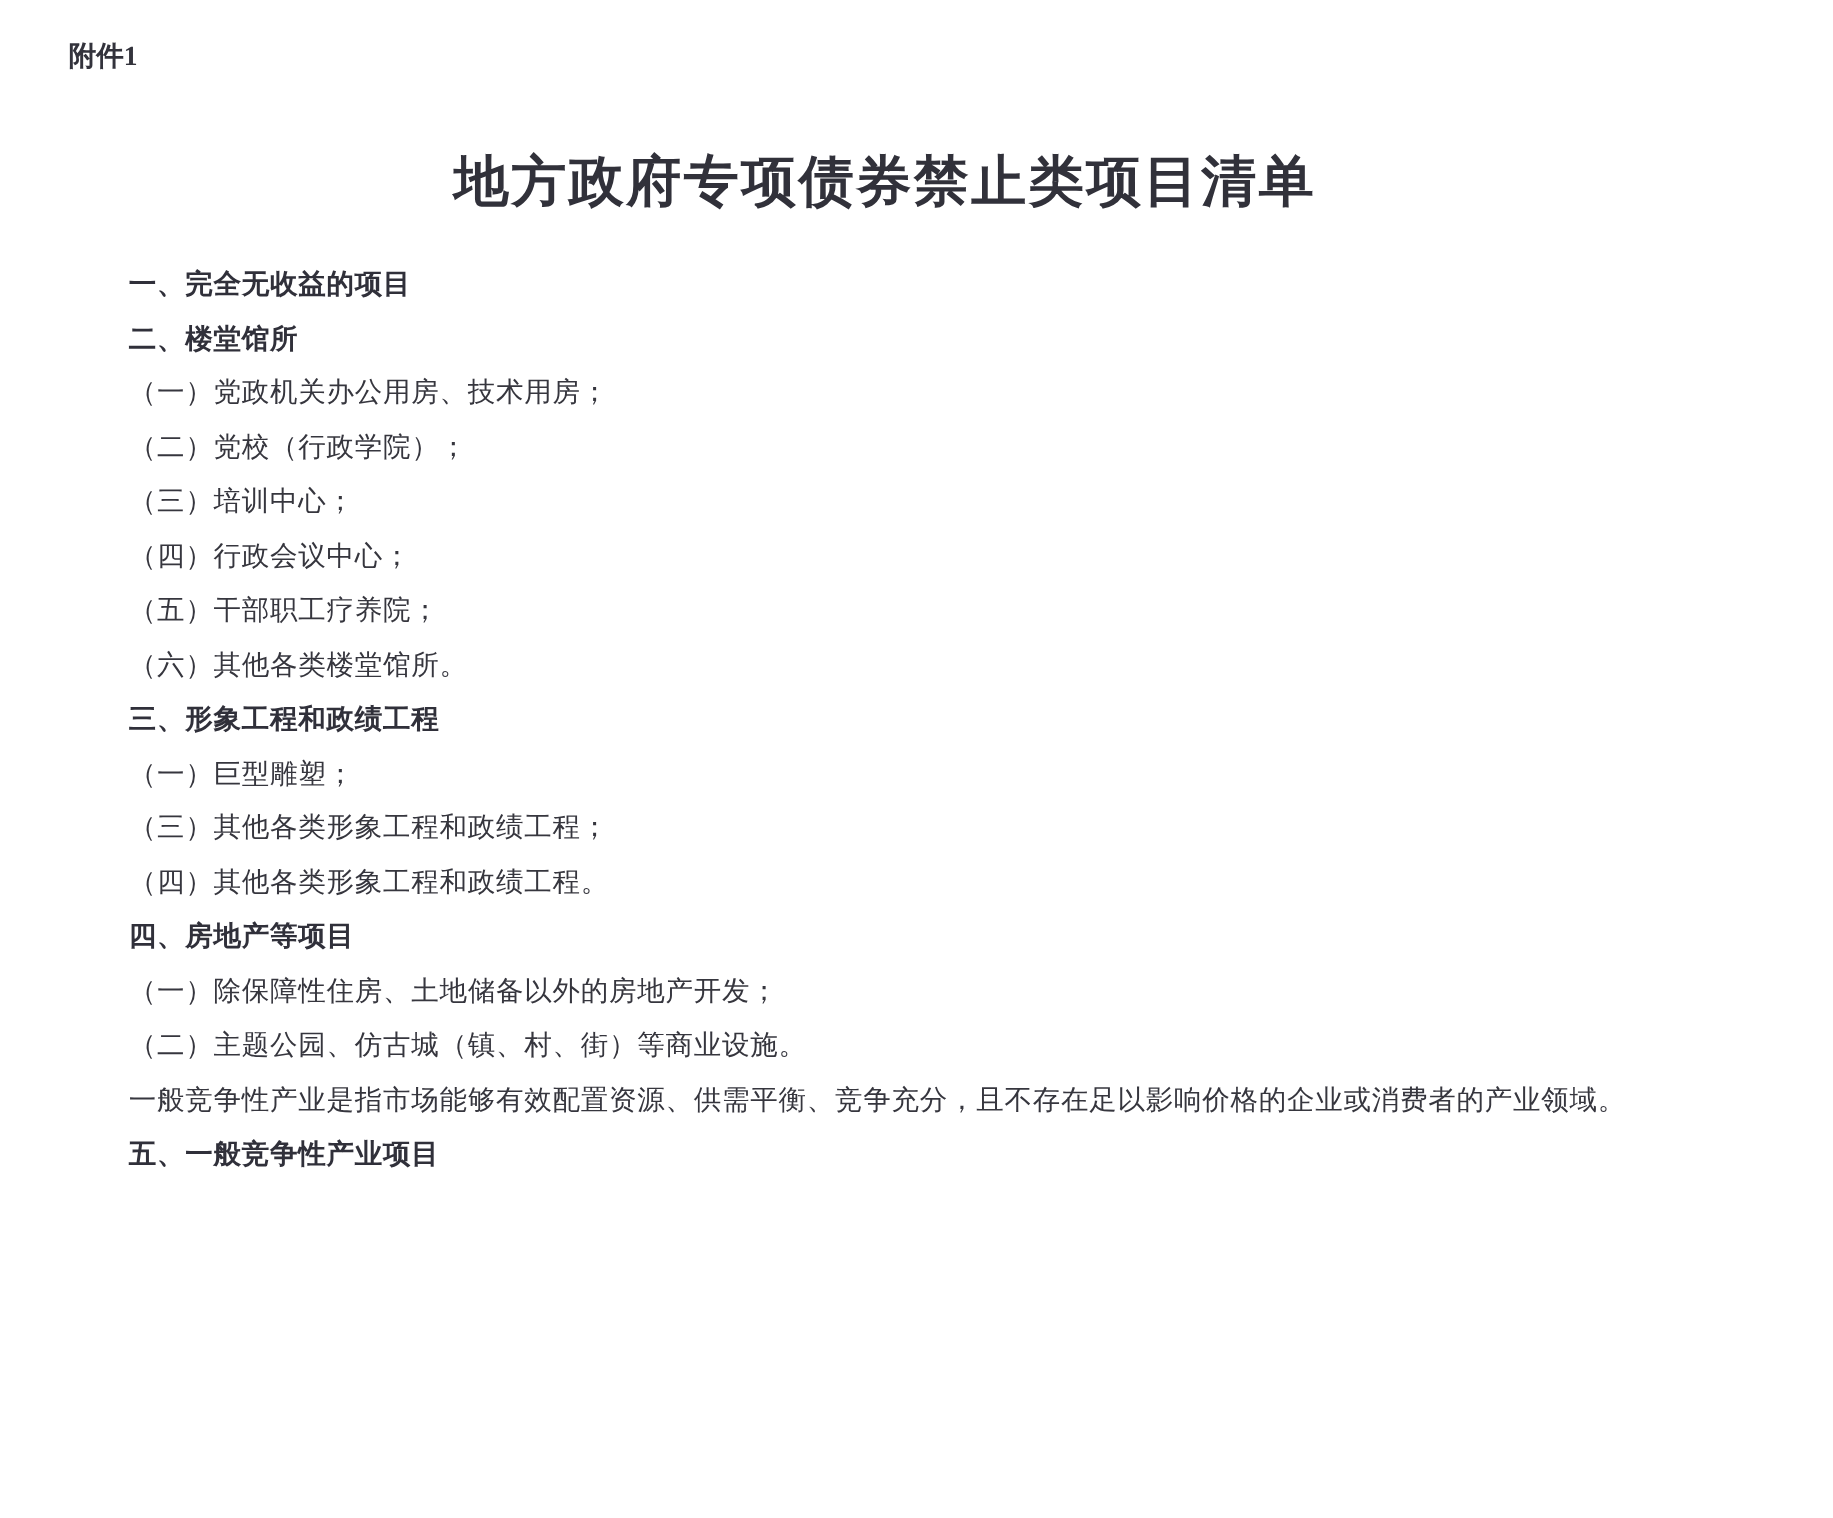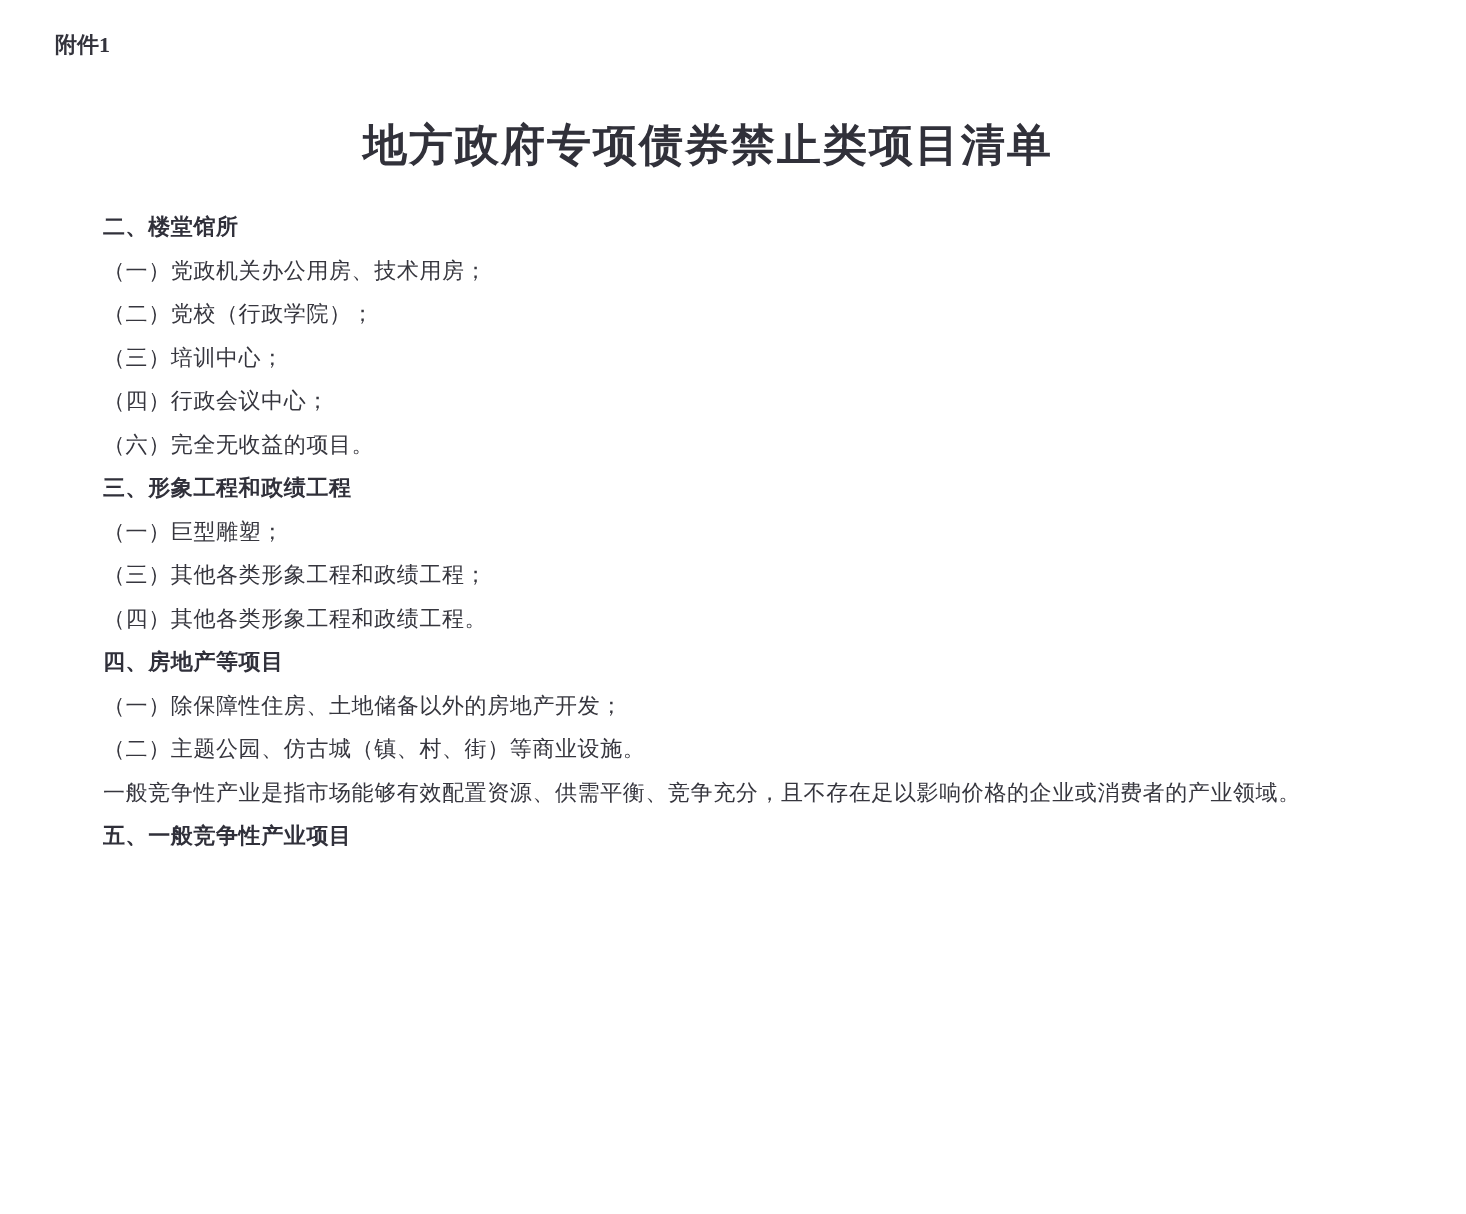--- a/index.html
+++ b/index.html
@@ -94,26 +94,28 @@
 </head>
 <body>
 
 <div class="page">
 
   <div class="attachment-label">附件1</div>
 
   <div class="doc-title">地方政府专项债券禁止类项目清单</div>
 
   <div class="content">
+    <div class="line heading">一、完全无收益的项目</div>
     <div class="line heading">二、楼堂馆所</div>
     <div class="line">（一）党政机关办公用房、技术用房；</div>
     <div class="line">（二）党校（行政学院）；</div>
     <div class="line">（三）培训中心；</div>
     <div class="line">（四）行政会议中心；</div>
-    <div class="line">（六）完全无收益的项目。</div>
+    <div class="line">（五）干部职工疗养院；</div>
+    <div class="line">（六）其他各类楼堂馆所。</div>
     <div class="line heading">三、形象工程和政绩工程</div>
     <div class="line">（一）巨型雕塑；</div>
     <div class="line">（三）其他各类形象工程和政绩工程；</div>
     <div class="line">（四）其他各类形象工程和政绩工程。</div>
     <div class="line heading">四、房地产等项目</div>
     <div class="line">（一）除保障性住房、土地储备以外的房地产开发；</div>
     <div class="line">（二）主题公园、仿古城（镇、村、街）等商业设施。</div>
     <div class="line para">一般竞争性产业是指市场能够有效配置资源、供需平衡、竞争充分，且不存在足以影响价格的企业或消费者的产业领域。</div>
     <div class="line heading">五、一般竞争性产业项目</div>
   </div>

